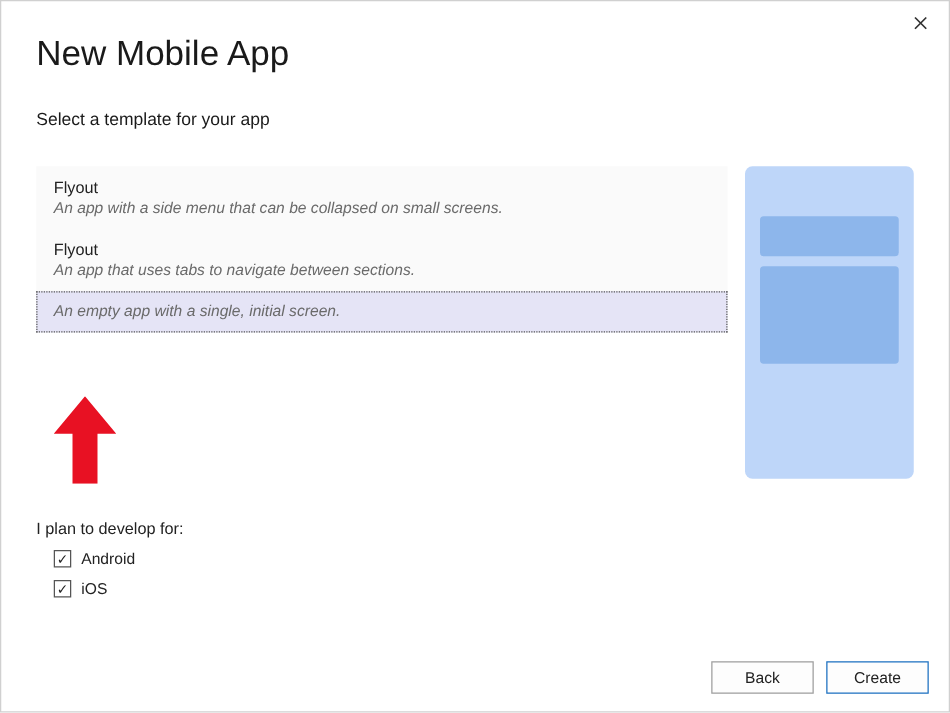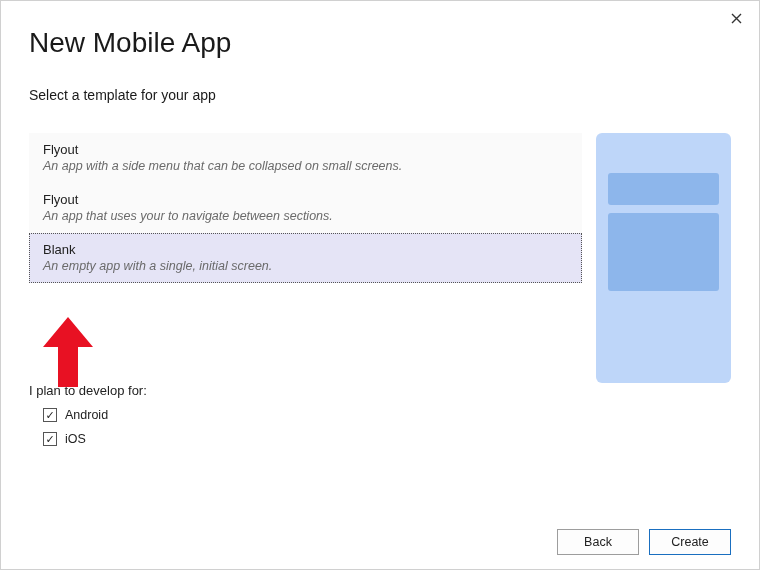--- a/index.html
+++ b/index.html
@@ -91,20 +91,21 @@
     }
     .arrow {
       position: absolute;
       left: 42px;
       top: 316px;
       width: 50px;
       height: 70px;
       pointer-events: none;
     }
     .develop {
+      margin-top: 32px;
     }
     .develop-label {
       font-size: 13px;
       color: #222;
       margin-bottom: 6px;
     }
     .chk-row {
       display: flex;
       align-items: center;
       gap: 8px;
@@ -121,21 +122,21 @@
       justify-content: center;
       font-size: 11px;
       color: #222;
       background: #fff;
     }
     .chk.checked::after { content: "✓"; }
     .chk-label { font-size: 12.5px; color: #222; }
     .footer {
       position: absolute;
       bottom: 14px;
-      right: 28px;
+      right: 16px;
       display: flex;
       gap: 10px;
     }
     .btn {
       min-width: 82px;
       height: 26px;
       border: 1px solid #9d9d9d;
       background: #fdfdfd;
       font-size: 12.5px;
       color: #222;
@@ -161,24 +162,23 @@
   <div class="subtitle">Select a template for your app</div>
 
   <div class="main-row">
     <div class="template-list">
       <div class="template-item">
         <div class="tname">Flyout</div>
         <div class="tdesc">An app with a side menu that can be collapsed on small screens.</div>
       </div>
       <div class="template-item">
         <div class="tname">Flyout</div>
-        <div class="tdesc">An app that uses your to navigate between sections.</div>
+        <div class="tdesc">An app that uses tabs to navigate between sections.</div>
       </div>
       <div class="template-item selected">
-        <div class="tname">Blank</div>
         <div class="tdesc">An empty app with a single, initial screen.</div>
       </div>
     </div>
     <div class="preview">
       <div class="bar1"></div>
       <div class="bar2"></div>
     </div>
   </div>
 
   <div class="develop">

